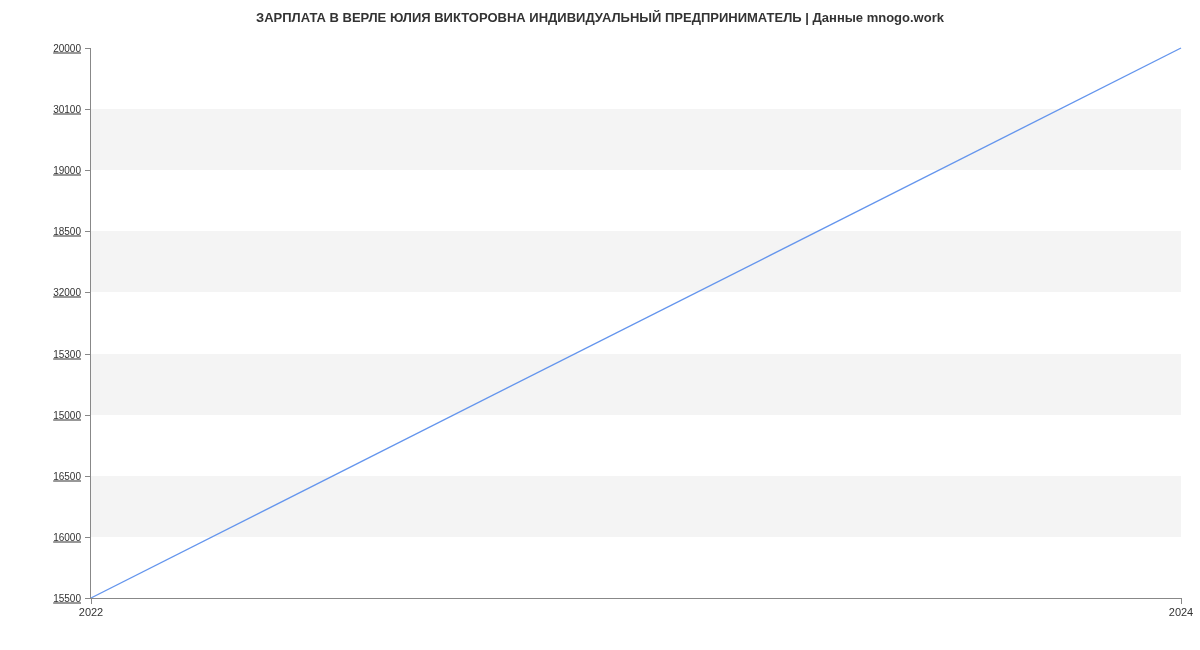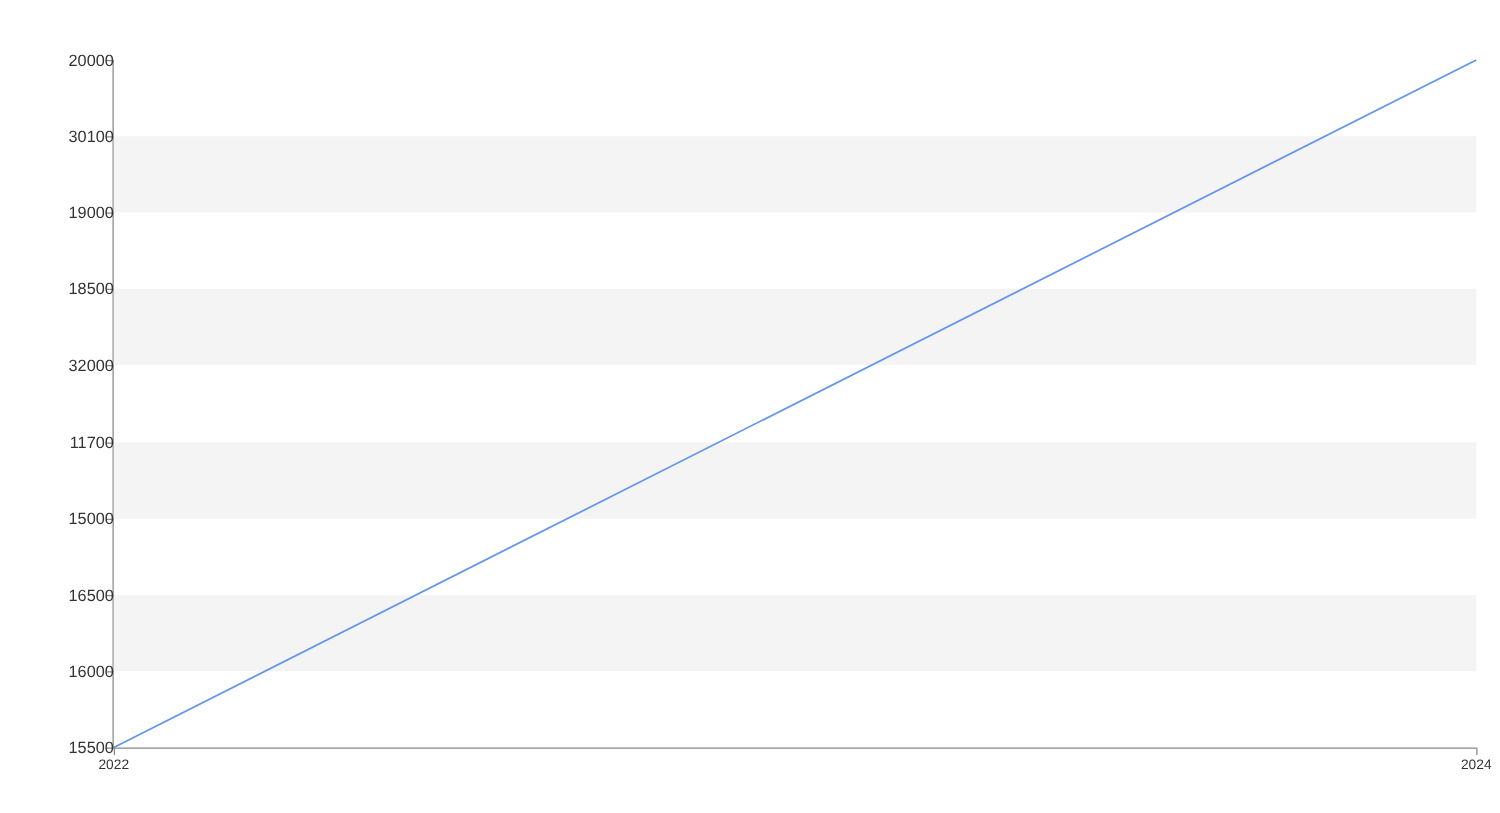--- a/index.html
+++ b/index.html
@@ -42,24 +42,26 @@
     position: absolute;
     left: 0;
     width: 6px;
     height: 1px;
     background: #888;
     transform: translateX(-6px);
   }
   .y-label {
     position: absolute;
     right: 100%;
-    font-size: 13px;
+    margin-right: 10px;
+    font-size: 10px;
     color: #333;
     transform: translateY(-50%);
     white-space: nowrap;
+    text-decoration: underline;
   }
   .x-tick {
     position: absolute;
     bottom: -6px;
     width: 1px;
     height: 6px;
     background: #888;
   }
   .x-label {
     position: absolute;
@@ -81,38 +83,39 @@
   .series-line {
     fill: none;
     stroke: #6495ed;
     stroke-width: 1.4;
   }
 </style>
 </head>
 <body>
 
 <div class="chart-wrap">
+  <div class="chart-title">ЗАРПЛАТА В ВЕРЛЕ ЮЛИЯ ВИКТОРОВНА ИНДИВИДУАЛЬНЫЙ ПРЕДПРИНИМАТЕЛЬ | Данные mnogo.work</div>
   <div class="plot-area" id="plot-area">
       <div class="band" style="top: 61.1111px; height: 61.1111px;"></div>
       <div class="band" style="top: 183.333px; height: 61.1111px;"></div>
       <div class="band" style="top: 305.556px; height: 61.1111px;"></div>
       <div class="band" style="top: 427.778px; height: 61.1111px;"></div>
     <svg class="line-layer" id="line-layer" preserveAspectRatio="none" viewBox="0 0 1090 550">
         <path d="M0,550 L1090,0" class="series-line" style="stroke: rgb(100, 149, 237);"></path>
       </svg>
   <div class="y-tick" style="top: 550px;"></div>
       <div class="y-label" style="top: 550px;">15500</div>
       <div class="y-tick" style="top: 488.889px;"></div>
       <div class="y-label" style="top: 488.889px;">16000</div>
       <div class="y-tick" style="top: 427.778px;"></div>
       <div class="y-label" style="top: 427.778px;">16500</div>
       <div class="y-tick" style="top: 366.667px;"></div>
       <div class="y-label" style="top: 366.667px;">15000</div>
       <div class="y-tick" style="top: 305.556px;"></div>
-      <div class="y-label" style="top: 305.556px;">11700</div>
+      <div class="y-label" style="top: 305.556px;">15300</div>
       <div class="y-tick" style="top: 244.444px;"></div>
       <div class="y-label" style="top: 244.444px;">32000</div>
       <div class="y-tick" style="top: 183.333px;"></div>
       <div class="y-label" style="top: 183.333px;">18500</div>
       <div class="y-tick" style="top: 122.222px;"></div>
       <div class="y-label" style="top: 122.222px;">19000</div>
       <div class="y-tick" style="top: 61.1111px;"></div>
       <div class="y-label" style="top: 61.1111px;">30100</div>
       <div class="y-tick" style="top: 0px;"></div>
       <div class="y-label" style="top: 0px;">20000</div>

